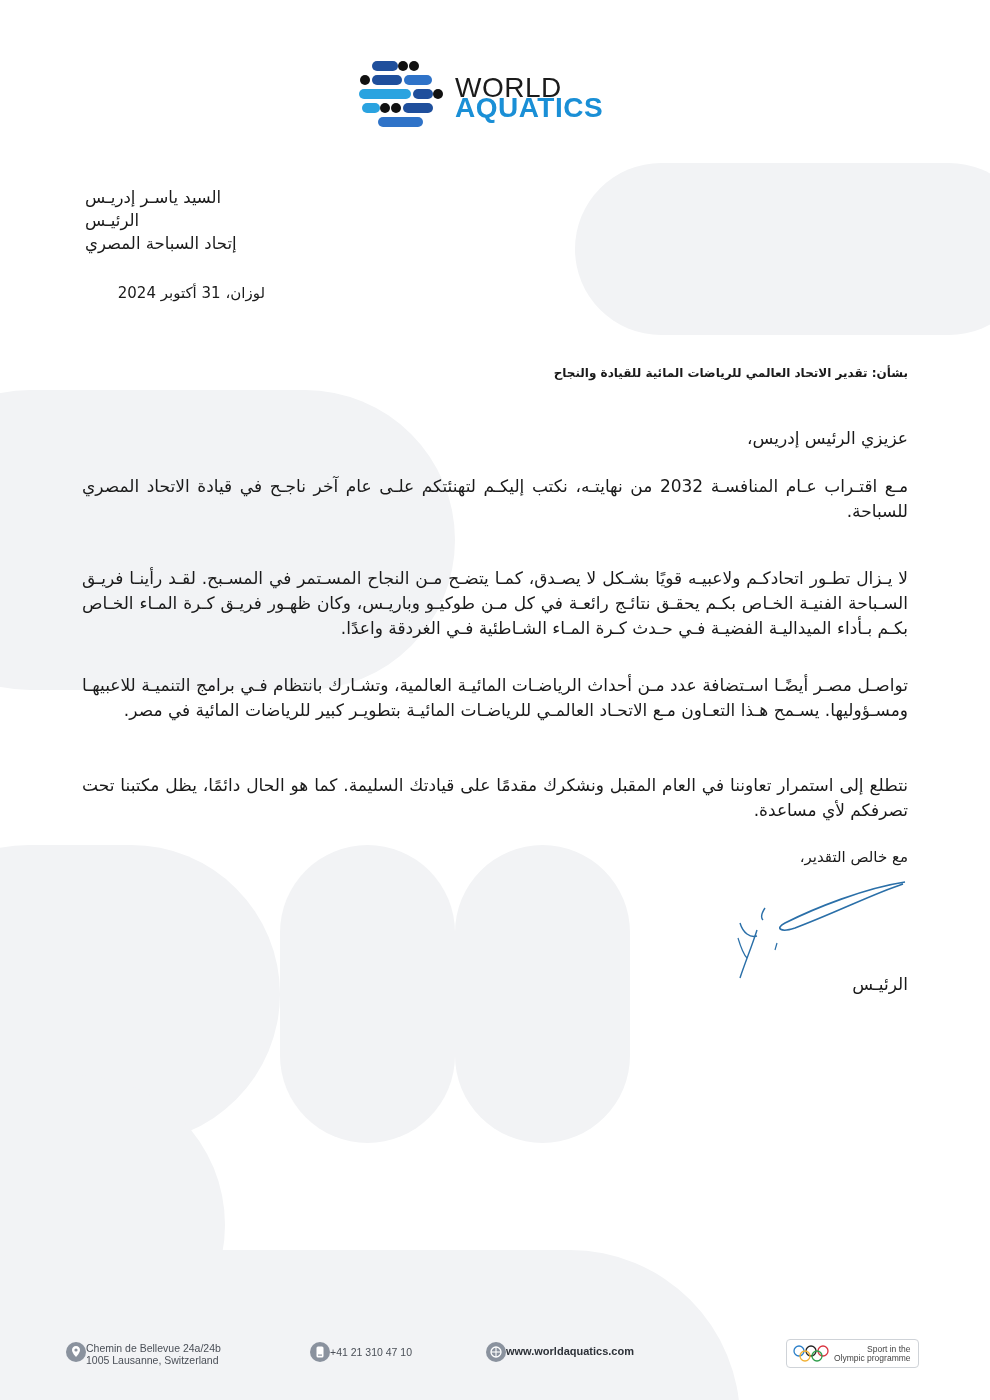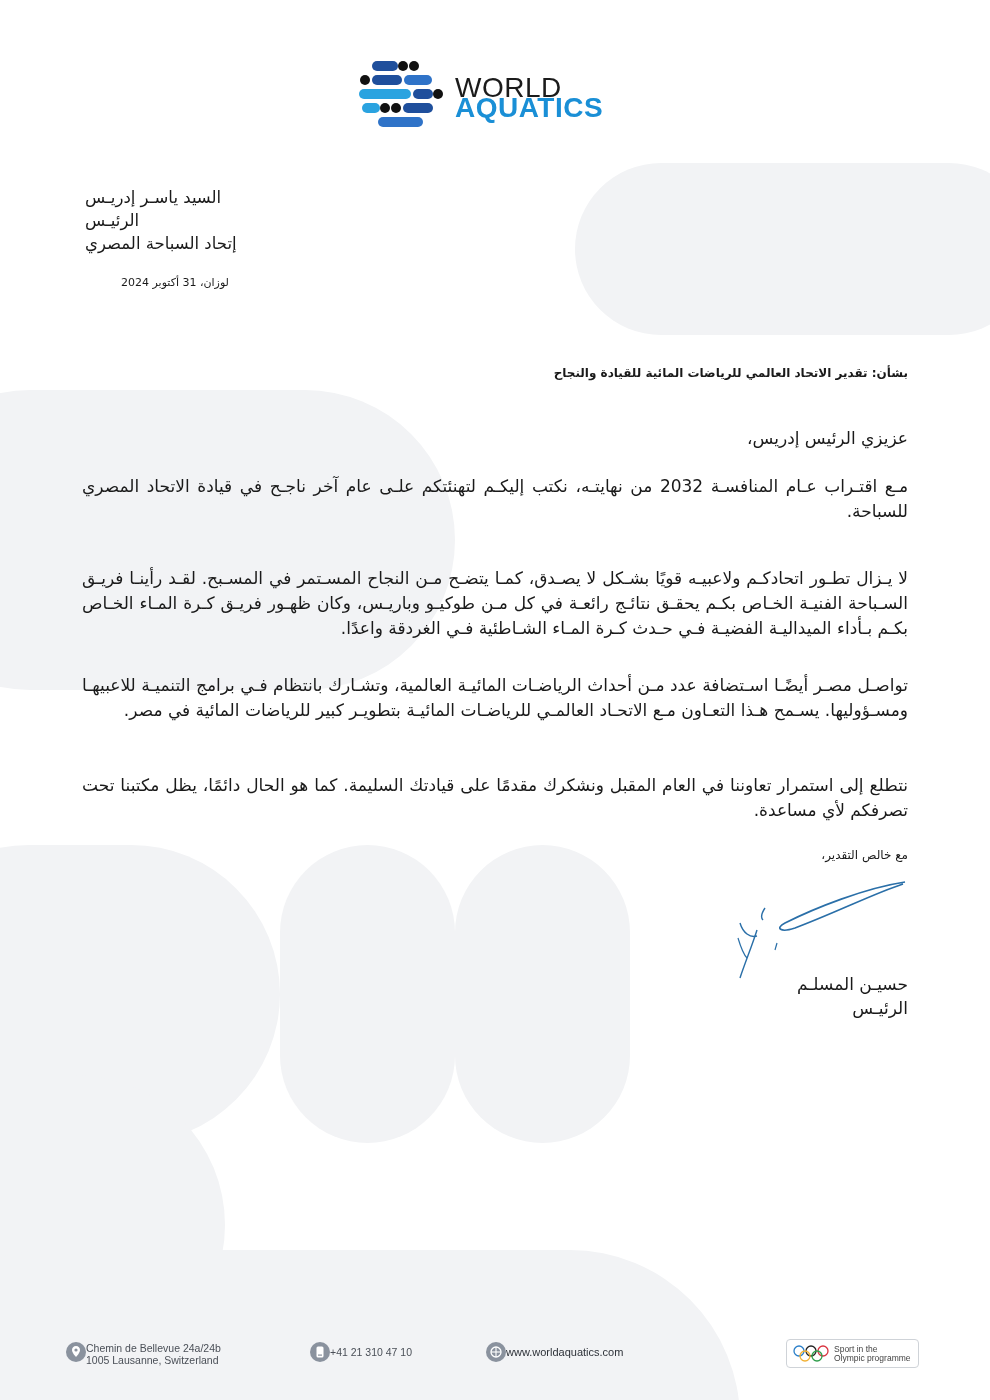--- a/index.html
+++ b/index.html
@@ -27,43 +27,43 @@
       position: absolute; left: 97px; font-family: "Liberation Sans", sans-serif;
       letter-spacing: 0.5px; line-height: 1;
     }
     .logo-word1 { top: 16px; font-size: 28px; color: #1b1b1b; }
     .logo-word2 { top: 36px; font-size: 28px; color: #1a8fd6; font-weight: bold; }
 
     .rtl { direction: rtl; text-align: right; }
 
     .recipient { left: 85px; top: 186px; width: 180px; font-size: 16.5px; line-height: 23px; text-align: left; }
     .recipient div { direction: rtl; text-align: left; unicode-bidi: plaintext; }
-    .date-line { left: 85px; top: 276px; width: 180px; font-size: 11px; direction: rtl; text-align: center; }
+    .date-line { left: 85px; top: 284px; width: 180px; font-size: 15px; direction: rtl; text-align: right; }
 
     .subject { left: 430px; top: 366px; width: 478px; font-size: 12px; font-weight: bold; }
     .salutation { left: 430px; top: 428px; width: 478px; font-size: 17px; }
 
     .para { left: 82px; width: 826px; font-size: 17px; line-height: 25px; text-align: justify; text-align-last: right; }
     .p1 { top: 474px; }
     .p2 { top: 531px; margin-top: 35px; }
     .p3 { top: 673px; }
     .p4 { top: 773px; }
 
-    .closing { left: 600px; top: 848px; width: 308px; font-size: 12px; }
+    .closing { left: 600px; top: 848px; width: 308px; font-size: 15px; }
     .signature { left: 735px; top: 878px; width: 175px; height: 110px; }
     .sig-name { left: 600px; top: 972px; width: 308px; font-size: 17px; line-height: 24px; }
 
     
     .footer-item { position: absolute; display: flex; align-items: flex-start; font-family: "Liberation Sans", sans-serif; color: #4a4f57; }
     .f-icon { width: 20px; height: 20px; border-radius: 50%; background: #8a929e; position: relative; flex: none; }
     .f-addr { left: 66px; top: 1342px; font-size: 10.5px; line-height: 12px; }
     .f-phone { left: 310px; top: 1342px; font-size: 10.5px; line-height: 20px; text-align: center; }
-    .f-web { left: 486px; top: 1342px; font-size: 11px; line-height: 18px; font-weight: normal; color: #2d3138; align-items: center; }
+    .f-web { left: 486px; top: 1342px; font-size: 11px; line-height: 18px; font-weight: bold; color: #2d3138; }
     .olympic { position: absolute; left: 786px; top: 1339px; width: 133px; height: 29px; border: 1px solid #cfd3d8; border-radius: 4px; background: #fff; display: flex; align-items: center; gap: 4px; padding-left: 5px; box-sizing: border-box; }
-    .olympic-text { font-family: "Liberation Sans", sans-serif; font-size: 8.5px; line-height: 9px; color: #444; }
+    .olympic-text { font-family: "Liberation Sans", sans-serif; font-size: 8.5px; line-height: 9px; color: #444; text-align: right; }
   </style>
 </head>
 <body>
 
 <div class="bg-shape shape-top-right"></div>
 <div class="bg-shape shape-mid-left"></div>
 <div class="bg-shape shape-row-a"></div>
 <div class="bg-shape shape-row-b"></div>
 <div class="bg-shape shape-row-c"></div>
 <div class="bg-shape shape-lower-left2"></div>
@@ -115,21 +115,20 @@
   <svg width="175" height="110" viewBox="0 0 175 110">
     <path d="M170 4 C130 10, 80 30, 50 45 C40 50, 45 55, 60 50 C100 35, 140 15, 168 6" fill="none" stroke="#2a6fa8" stroke-width="1.6"></path>
     <path d="M30 30 C26 36, 26 40, 28 42" fill="none" stroke="#2a6fa8" stroke-width="1.4"></path>
     <path d="M5 45 C8 55, 15 60, 22 58" fill="none" stroke="#2a6fa8" stroke-width="1.4"></path>
     <path d="M22 52 C18 65, 10 85, 5 100" fill="none" stroke="#2a6fa8" stroke-width="1.4"></path>
     <path d="M3 60 C6 70, 10 78, 12 80" fill="none" stroke="#2a6fa8" stroke-width="1.2"></path>
     <path d="M42 65 L40 72" fill="none" stroke="#2a6fa8" stroke-width="1.2"></path>
   </svg>
 </div>
 <div class="layer sig-name rtl">
-  <div>حسيـن المسلـم</div>
   <div>الرئيـس</div>
 </div>
 
 <div class="footer-item f-addr">
   <span class="f-icon">
     <svg width="20" height="20" viewBox="0 0 20 20">
         <path d="M10 4 C7.5 4 6 5.8 6 8 C6 11 10 15 10 15 C10 15 14 11 14 8 C14 5.8 12.5 4 10 4 Z" fill="#fff"></path>
         <circle cx="10" cy="8" r="1.6" fill="#8a929e"></circle>
       </svg>
   </span>

